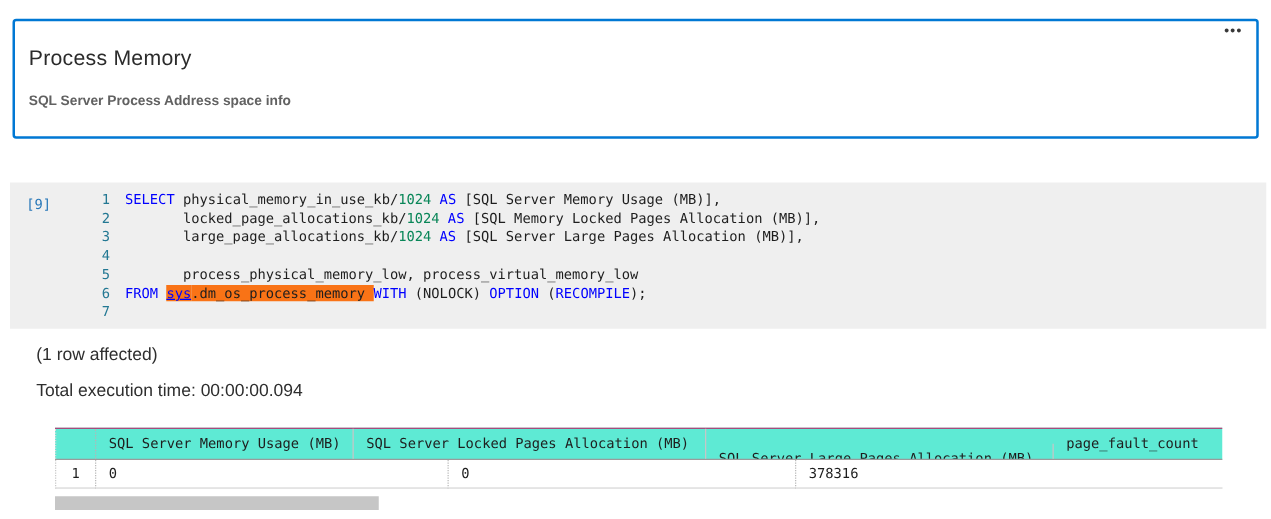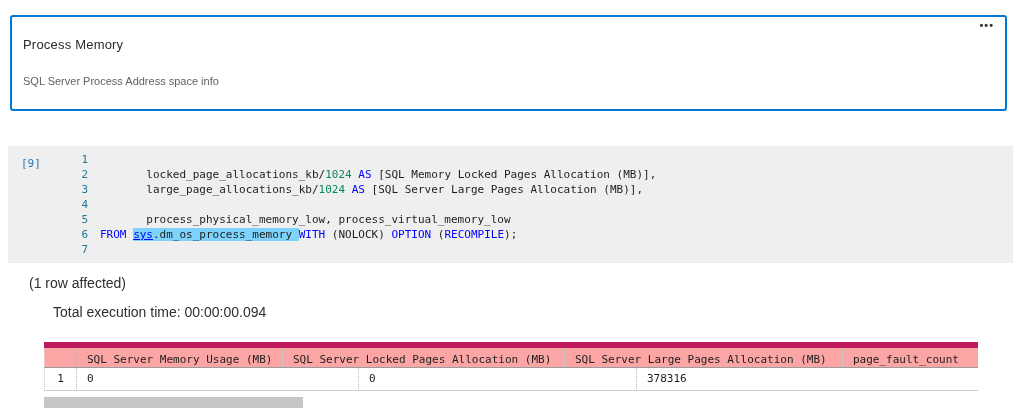--- a/index.html
+++ b/index.html
@@ -16,25 +16,25 @@
     box-sizing:border-box;border:2px solid #0078d4;border-radius:3px;
     background:#ffffff;
   }
   .card-menu{
     position:absolute;top:1px;right:11px;
     font-size:11px;font-weight:bold;letter-spacing:1px;color:#383838;
     cursor:pointer;line-height:14px;
   }
   .card-title{
     position:absolute;left:11px;top:20px;margin:0;
-    font-size:13px;font-weight:400;color:#2b2b2b;letter-spacing:.2px;
+    font-size:17px;font-weight:400;color:#2b2b2b;letter-spacing:.2px;
   }
   .card-subtitle{
     position:absolute;left:11px;top:58px;margin:0;
-    font-size:11px;font-weight:400;color:#616161;
+    font-size:11px;font-weight:700;color:#616161;
   }
 
   
   .code-cell{
     position:absolute;left:8px;top:146px;width:1005px;height:117px;
     background:#efefef;
   }
   .exec-count{
     position:absolute;left:13px;top:11px;
     font-family:"DejaVu Sans Mono", monospace;font-size:11px;color:#2777b8;
@@ -46,38 +46,38 @@
   }
   .ln{
     width:80px;flex:0 0 80px;text-align:right;padding-right:12px;
     color:#237893;
   }
   .code-text{white-space:pre;color:#1e1e1e;}
   .tok-kw{color:#0000ff;}
   .tok-num{color:#098658;}
   .tok-pl{color:#1e1e1e;}
   .tok-link{color:#0000ff;text-decoration:underline;}
-  .tok-hl{background:#7dd3fc;}
+  .tok-hl{background:#f97316;}
 
   
   .msg{
     position:absolute;left:29px;font-size:14px;color:#2e2e2e;white-space:pre;
   }
   .msg-rows{top:275px;}
-  .msg-time{top:304px;margin-left:24px;}
+  .msg-time{top:304px;}
 
   
   .grid{
     position:absolute;left:44px;top:342px;width:934px;overflow:hidden;
     font-family:"DejaVu Sans Mono", monospace;font-size:11px;color:#1e1e1e;
   }
   .grid-header{
     display:flex;height:26px;box-sizing:border-box;
-    border-top:6px solid #be185d;border-bottom:1px solid #9b9b9b;
-    background:#fca5a5;
+    border-top:1px solid #be185d;border-bottom:1px solid #9b9b9b;
+    background:#5eead4;
   }
   .hcell{
     box-sizing:border-box;flex:0 0 auto;
     line-height:24px;padding-left:10px;white-space:pre;overflow:hidden;
     border-right:1px solid #c6c6c6;
   }
   .hcell.rownum{padding-left:0;border-right:1px dotted #b5b5b5;border-left:1px dotted #dcdcdc;}
   .grid-row{display:flex;height:23px;box-sizing:border-box;background:#ffffff;}
   .cell{
     box-sizing:border-box;flex:0 0 auto;
@@ -104,20 +104,21 @@
   </div>
   <h1 class="card-title">Process Memory</h1>
   <p class="card-subtitle">SQL Server Process Address space info</p>
 </div>
 
 <div class="code-cell" style="background: rgb(239, 239, 239);">
   <div class="exec-count">[9]</div>
   <div class="editor" id="editor">
       <div class="code-line">
         <span class="ln">1</span>
+        <span class="code-text"><span class="tok-kw">SELECT</span><span class="tok-pl"> physical_memory_in_use_kb/</span><span class="tok-num">1024</span><span class="tok-pl"> </span><span class="tok-kw">AS</span><span class="tok-pl"> [SQL Server Memory Usage (MB)],</span></span>
       </div>
       <div class="code-line">
         <span class="ln">2</span>
         <span class="code-text"><span class="tok-pl">       locked_page_allocations_kb/</span><span class="tok-num">1024</span><span class="tok-pl"> </span><span class="tok-kw">AS</span><span class="tok-pl"> [SQL Memory Locked Pages Allocation (MB)],</span></span>
       </div>
       <div class="code-line">
         <span class="ln">3</span>
         <span class="code-text"><span class="tok-pl">       large_page_allocations_kb/</span><span class="tok-num">1024</span><span class="tok-pl"> </span><span class="tok-kw">AS</span><span class="tok-pl"> [SQL Server Large Pages Allocation (MB)],</span></span>
       </div>
       <div class="code-line">
@@ -139,21 +140,21 @@
 </div>
 
 <div class="msg msg-rows">(1 row affected)</div>
 <div class="msg msg-time">Total execution time: 00:00:00.094</div>
 
 <div class="grid" id="grid">
     <div class="grid-header">
       <div class="hcell rownum" style="width: 33px;"></div>
       <div class="hcell" style="width: 206px;">SQL Server Memory Usage (MB)</div>
       <div class="hcell" style="width: 282px;">SQL Server Locked Pages Allocation (MB)</div>
-      <div class="hcell" style="width: 278px;">SQL Server Large Pages Allocation (MB)</div>
+      <div class="hcell" style="width: 278px; margin-top: 12px;">SQL Server Large Pages Allocation (MB)</div>
       <div class="hcell" style="width: 420px;">page_fault_count</div>
     </div>
     <div class="grid-row">
       <div class="cell rownum" style="width: 33px;">1</div>
       <div class="cell" style="width: 282px;">0</div>
       <div class="cell" style="width: 278px;">0</div>
       <div class="cell" style="width: 420px;">378316</div>
     </div>
   </div>
 

